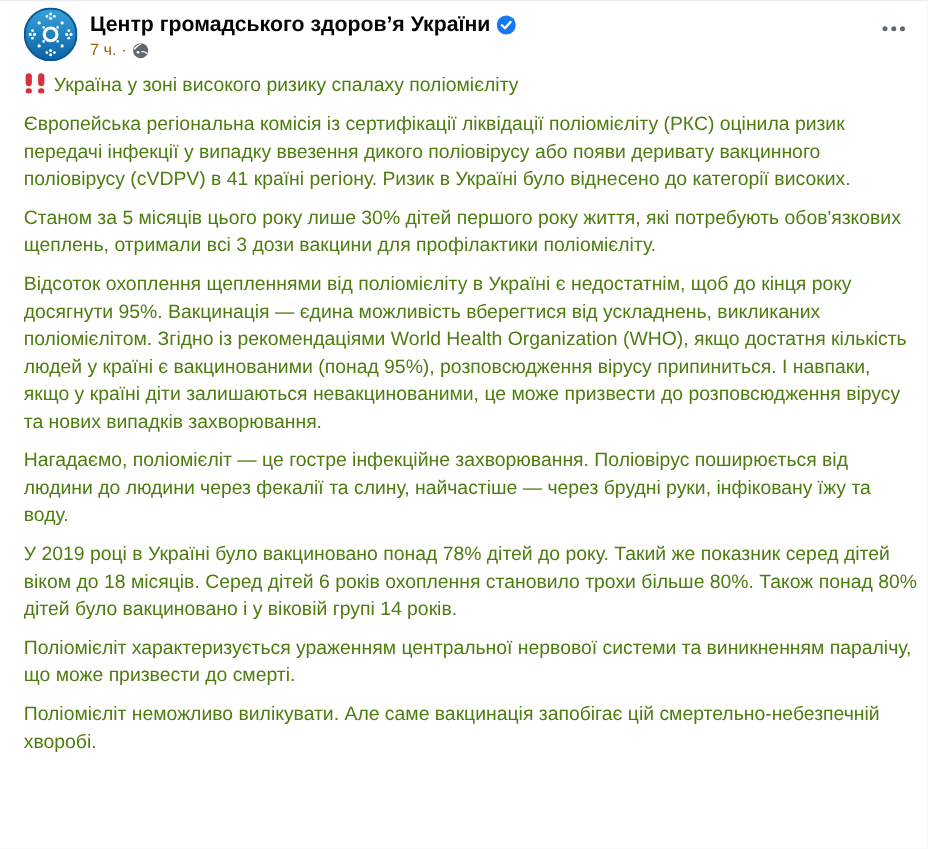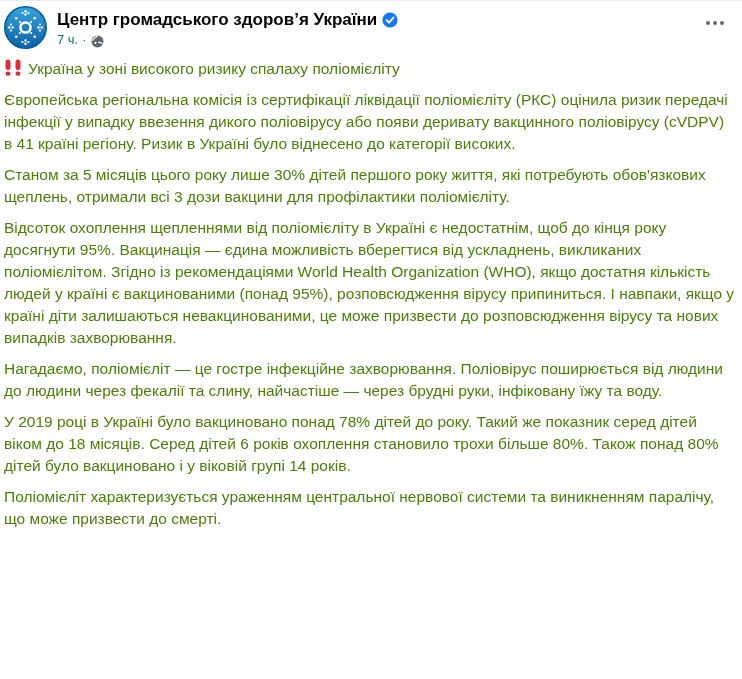--- a/index.html
+++ b/index.html
@@ -2,34 +2,34 @@
 <html lang="uk"><head>
 <meta charset="utf-8">
 <style>
   html,body{margin:0;padding:0;background:#f0f2f5;}
   .post{
     position:relative;
     width:742px;height:679px;
     background:#ffffff;
     border-top:1px solid #e9ebee;
     box-sizing:border-box;
-    padding:5px 6px 0 4px;
+    padding:5px 6px 0 19px;
     font-family:"Liberation Sans","DejaVu Sans",sans-serif;
     color:#050505;
     overflow:hidden;
   }
   
   .header{display:flex;align-items:flex-start;}
   .avatar{width:43px;height:43px;flex:0 0 43px;border-radius:50%;cursor:pointer;}
   .meta{margin-left:10px;padding-top:3px;}
   .name-row{display:flex;align-items:center;gap:5px;}
   .name{font-size:17px;font-weight:700;color:#050505;line-height:21px;cursor:pointer;}
   .badge{display:inline-flex;margin-top:1px;}
-  .sub-row{display:flex;align-items:flex-end;gap:4px;margin-top:2px;
-           font-size:13px;color:#0f766e;line-height:16px;}
+  .sub-row{display:flex;align-items:center;gap:4px;margin-top:2px;
+           font-size:13px;color:#a16207;line-height:16px;}
   .sub-row .ts{cursor:pointer;}
   .options{position:absolute;top:14px;right:14px;display:flex;gap:3px;
            padding:6px 4px;border-radius:15px;cursor:pointer;align-items:center;}
   .options .d{width:4px;height:4px;border-radius:50%;background:#606770;}
   
   .body{margin-top:9px;}
   .para{margin:0 0 9px 0;font-size:15.5px;line-height:22px;color:#4d7c0f;
         word-spacing:normal;}
   .para .b{font-weight:400;}
   .headline{display:block;}
@@ -125,16 +125,17 @@
         </svg>
       </span><span>Україна у зоні високого ризику спалаху поліомієліту</span>
     </p>
     <div id="paras">
         <p class="para"><span>Європейська регіональна комісія із сертифікації ліквідації поліомієліту (РКС) оцінила ризик передачі інфекції у випадку ввезення дикого поліовірусу або появи деривату вакцинного поліовірусу (cVDPV) в 41 країні регіону. Ризик в Україні було віднесено до категорії високих.</span></p>
         <p class="para"><span>Станом за 5 місяців цього року лише 30% дітей першого року життя, які потребують обов'язкових щеплень, отримали всі 3 дози вакцини для профілактики  поліомієліту.</span></p>
         <p class="para"><span>Відсоток охоплення щепленнями від поліомієліту в Україні є недостатнім, щоб до кінця року досягнути 95%. Вакцинація — єдина можливість вберегтися від ускладнень, викликаних поліомієлітом. Згідно із рекомендаціями </span><span class="b">World Health Organization (WHO)</span><span>, якщо достатня кількість людей у країні є вакцинованими (понад 95%), розповсюдження вірусу припиниться. І навпаки, якщо у країні діти залишаються невакцинованими, це може призвести до розповсюдження вірусу та нових випадків захворювання.</span></p>
         <p class="para"><span>Нагадаємо, поліомієліт — це гостре інфекційне захворювання. Поліовірус поширюється від людини до людини через фекалії та слину, найчастіше — через брудні руки, інфіковану їжу та воду.</span></p>
         <p class="para"><span>У 2019 році в Україні було вакциновано понад 78% дітей до року. Такий же показник серед дітей віком до 18 місяців. Серед дітей 6 років охоплення становило трохи більше 80%. Також понад 80% дітей було вакциновано і у віковій групі 14 років.</span></p>
         <p class="para"><span>Поліомієліт характеризується ураженням центральної нервової системи та виникненням паралічу, що може призвести до смерті.</span></p>
+        <p class="para"><span>Поліомієліт неможливо вилікувати. Але саме вакцинація запобігає цій смертельно-небезпечній хворобі.</span></p>
       </div>
   </div>
 
 </div>
 
 </body></html>

